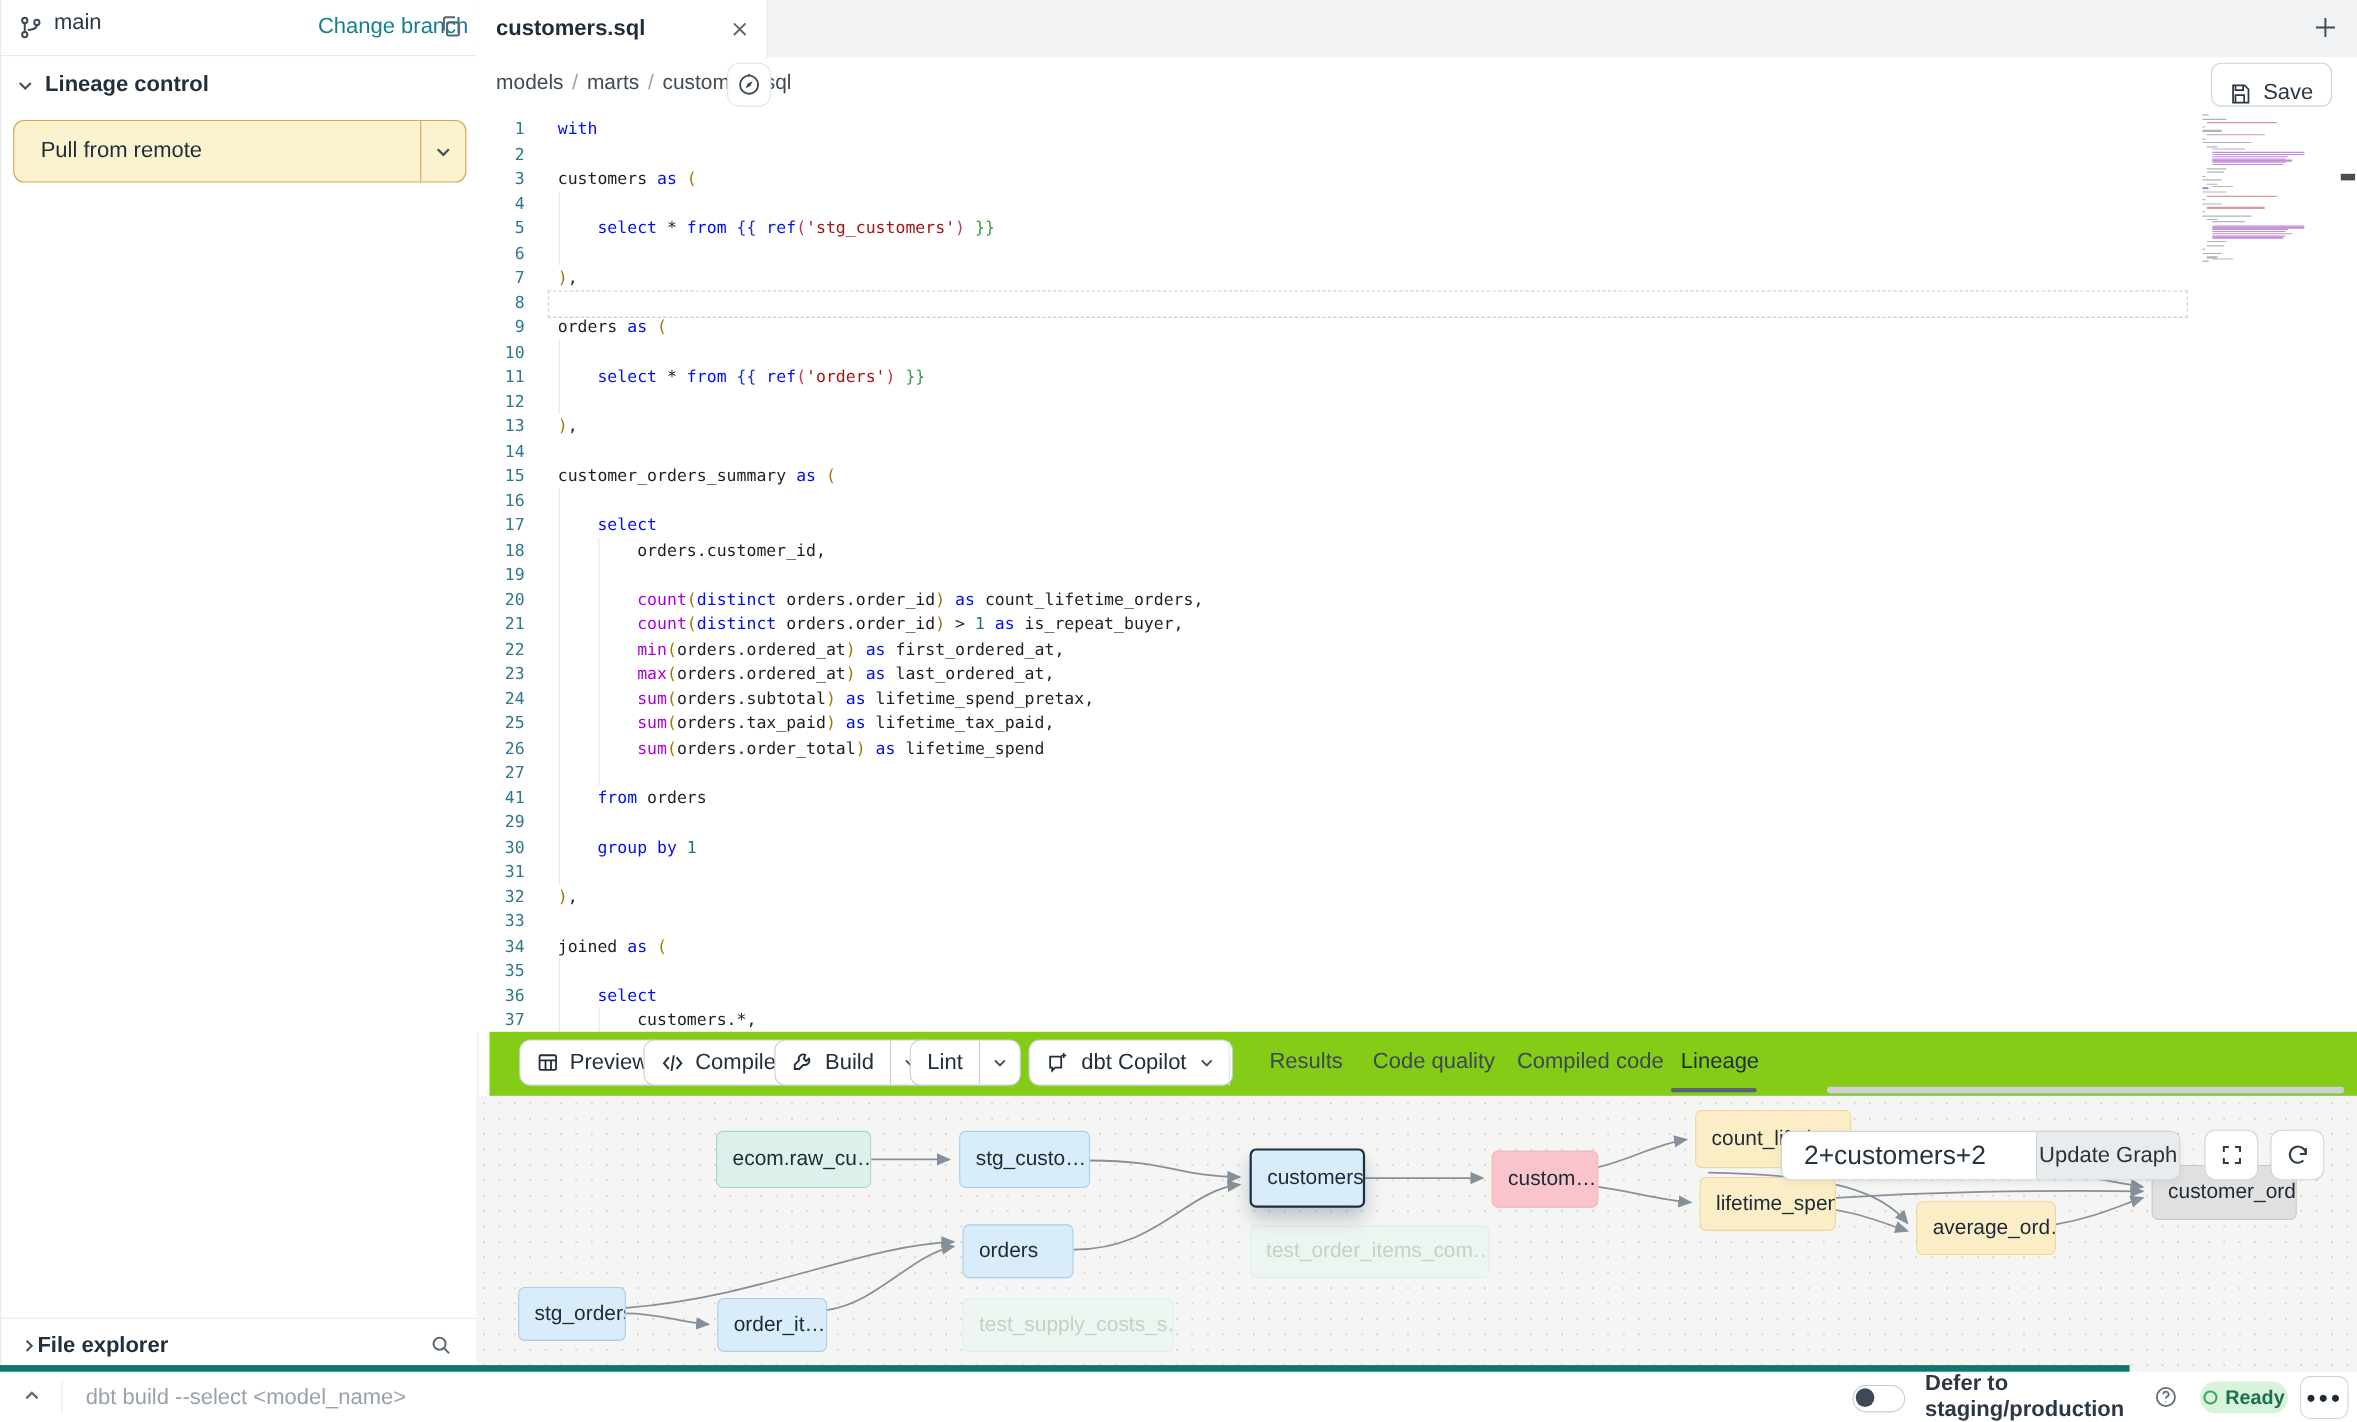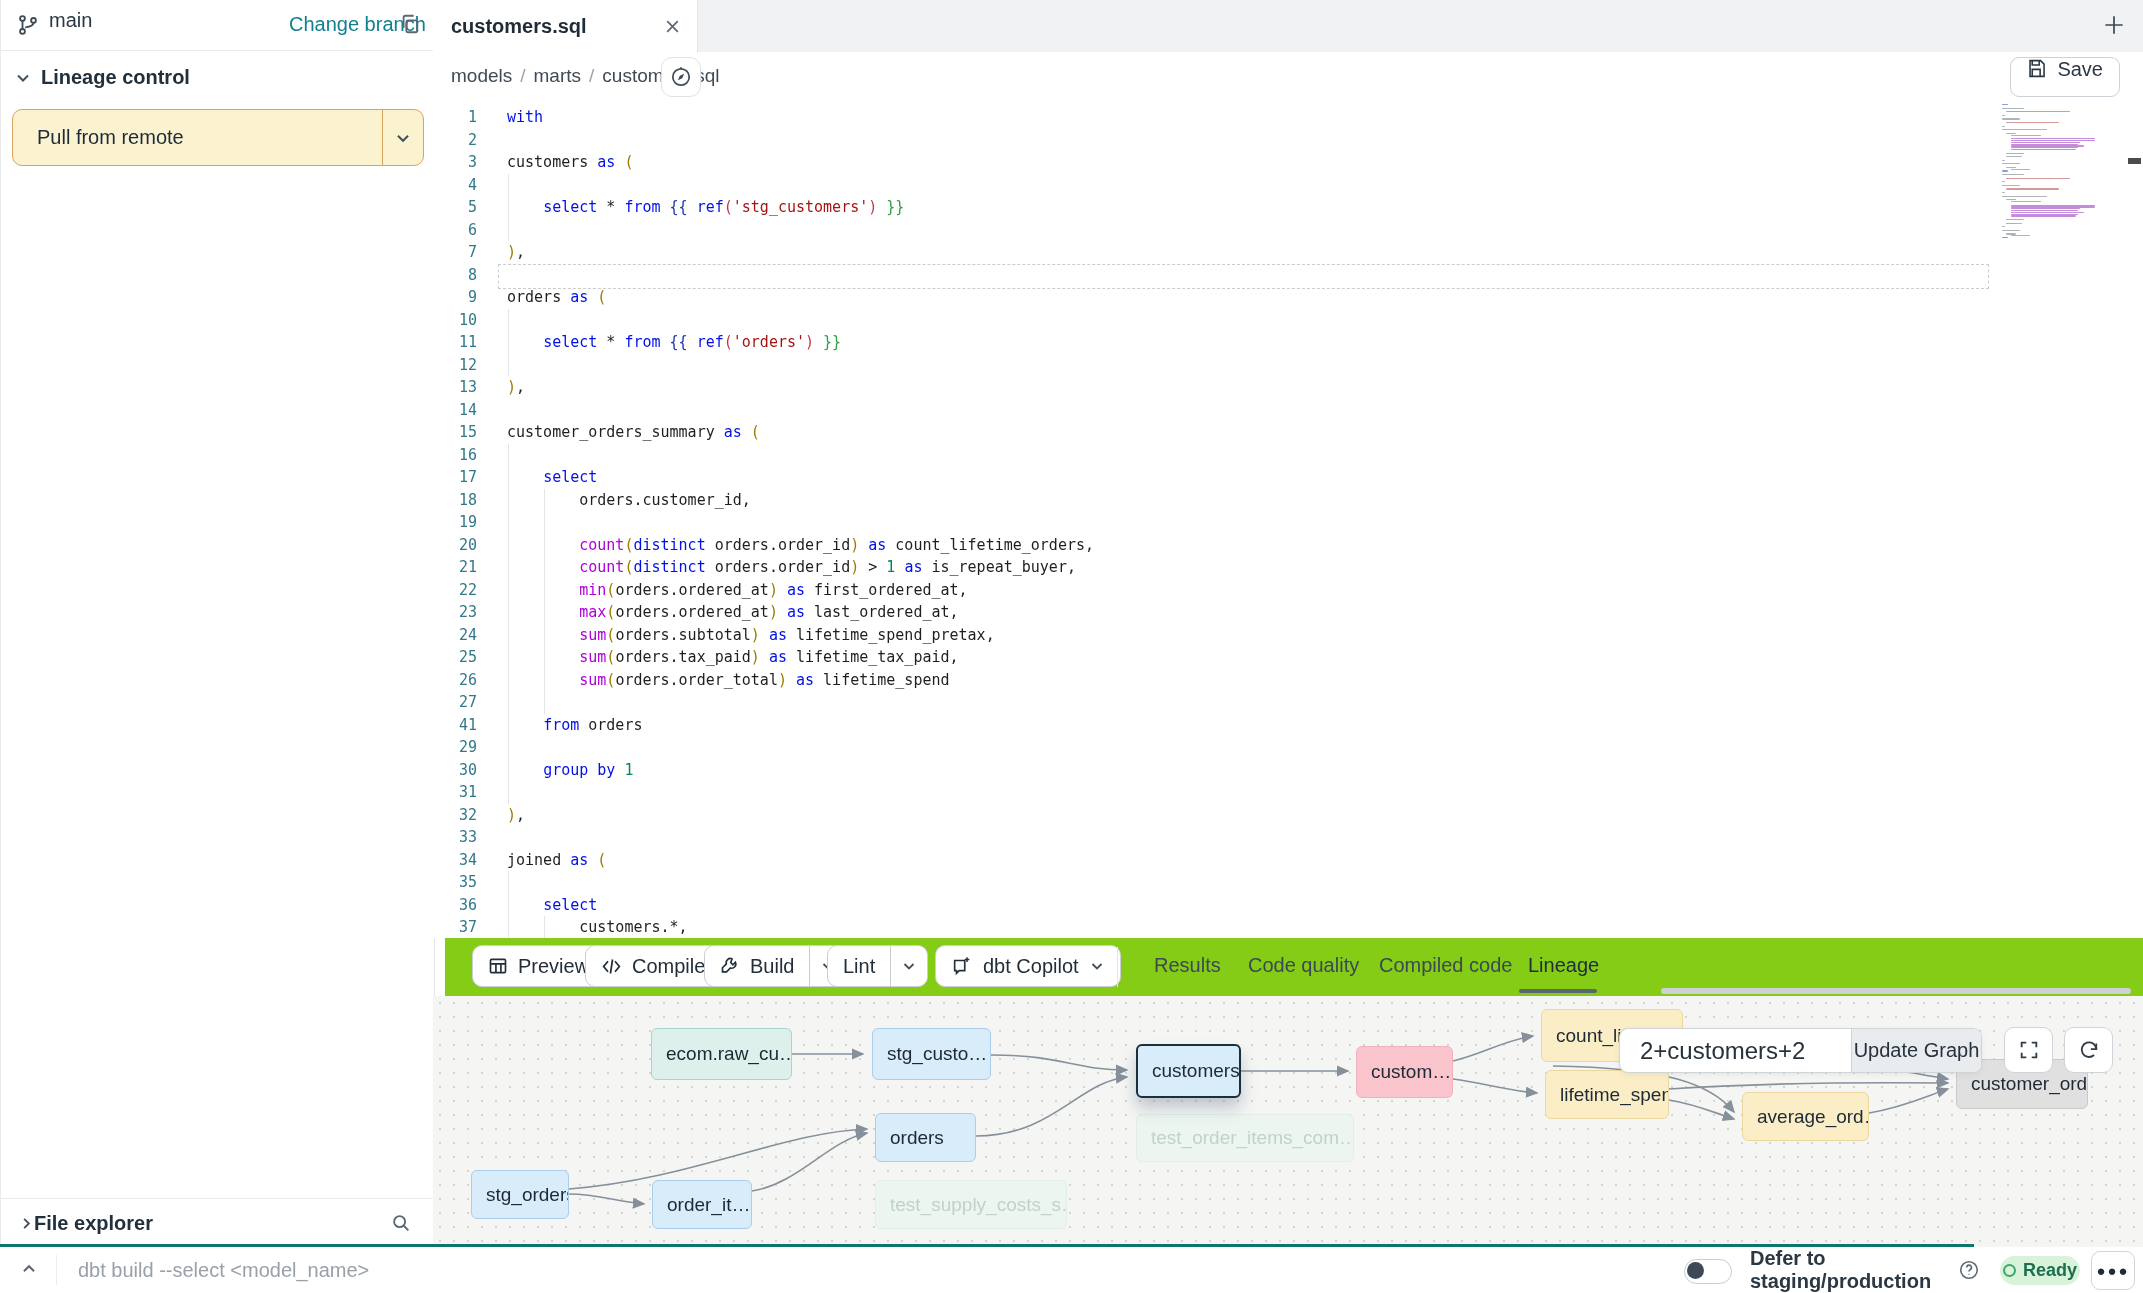--- a/index.html
+++ b/index.html
@@ -30,21 +30,21 @@
   #tab-active .t{font-size:20px;font-weight:bold;color:#1f2b37;margin-left:18px;}
   #tab-close{margin-left:auto;margin-right:16px;color:#5a6772;cursor:pointer;}
   #new-tab{right:16px;top:12px;color:#3d4a56;cursor:pointer;}
 
   #crumbrow{left:0;top:52px;right:0;height:48px;background:#fff;border-bottom:1px solid #eceef0;}
   #breadcrumb{left:18px;top:0;height:48px;display:flex;align-items:center;font-size:19px;color:#3f4a55;}
   #breadcrumb .sep{color:#9aa3ac;padding:0 8px;}
   #compass-btn{left:228px;top:5px;width:38px;height:38px;border:1px solid #dfe3e6;border-radius:11px;background:#fff;
                display:flex;align-items:center;justify-content:center;cursor:pointer;color:#3d4a56;}
   #save-btn{right:23px;top:5px;height:38px;padding:0 16px;border:1.5px solid #ccd2d7;border-radius:9px;background:#fff;
-            display:flex;align-items:flex-start;gap:9px;font-size:20px;color:#2b3742;cursor:pointer;}
+            display:flex;align-items:flex-end;gap:9px;font-size:20px;color:#2b3742;cursor:pointer;}
 
   
   #editor{left:0;top:100px;right:0;height:838px;background:#fff;overflow:hidden;}
   #lines{left:0;top:6px;right:0;}
   .row{position:relative;height:22.5px;font-family:"DejaVu Sans Mono",monospace;font-size:15px;line-height:22.5px;}
   .row .num{position:absolute;left:0;width:44px;text-align:right;color:#31798a;}
   .row .code{position:absolute;left:74px;white-space:pre;}
   .row .g{position:absolute;top:0;bottom:0;width:1px;background:#e3e6e9;}
   .tk-kw{color:#0010e8;} .tk-fn{color:#af00db;} .tk-str{color:#a31515;} .tk-num{color:#098658;}
   .tk-p{color:#9e7b00;} .tk-p2{color:#bf3b4b;} .tk-jb{color:#1f36a8;} .tk-jg{color:#2f9e44;} .tk-tx{color:#1f1f1f;}
@@ -80,21 +80,21 @@
   #g-overlay{left:1186px;top:32px;width:361px;height:43px;background:#fff;border:1px solid #cfd4d9;border-radius:9px;
              display:flex;z-index:10;box-shadow:0 2px 6px rgba(0,0,0,.06);overflow:hidden;}
   #g-query{flex:1;display:flex;align-items:center;padding-left:20px;font-size:24px;color:#27323d;}
   #g-update{width:129px;background:#e9ecef;border-left:1px solid #cfd4d9;display:flex;align-items:center;justify-content:center;
             font-size:20px;color:#27323d;cursor:pointer;}
   .gbtn{position:absolute;top:31px;width:47px;height:44px;background:#fff;border:1px solid #cfd4d9;border-radius:10px;
         display:flex;align-items:center;justify-content:center;color:#303c48;cursor:pointer;z-index:10;}
   #fullscreen-btn{left:1571px;} #refresh-btn{left:1631px;}
 
   
-  #statusbar{left:0;bottom:0;width:1936px;height:46px;background:#fff;border-top:3px solid #0f766e;padding-left:38px;}
+  #statusbar{left:0;bottom:0;width:1936px;height:46px;background:#fff;border-top:6px solid #0f766e;}
   #cmd-chevron{left:20px;top:13px;color:#5a6772;cursor:pointer;}
   #cmd-divider{left:56px;top:8px;width:1px;height:30px;background:#ececec;}
   #cmd-text{left:78px;top:0;height:46px;display:flex;align-items:center;font-size:20px;color:#98a1aa;cursor:text;}
   #defer-toggle{left:1684px;top:12px;width:46px;height:23px;border:1.5px solid #c6ccd2;border-radius:13px;background:#fff;cursor:pointer;}
   #defer-toggle .knob{position:absolute;left:2px;top:2px;width:17px;height:17px;border-radius:50%;background:#3d4a56;}
   #defer-label{left:1750px;top:0;height:46px;display:flex;align-items:center;font-size:20px;font-weight:bold;color:#2b3742;}
   #help-icon{left:1958px;top:12px;color:#5f6b76;cursor:pointer;}
   #ready-pill{left:2000px;top:9px;width:80px;height:29px;background:#d9f3da;border-radius:15px;display:flex;align-items:center;
               justify-content:center;gap:7px;font-size:18px;font-weight:bold;color:#1b6f50;}
   #ready-pill .ring{width:13px;height:13px;border:2px solid #3ba96b;border-radius:50%;box-sizing:border-box;}

